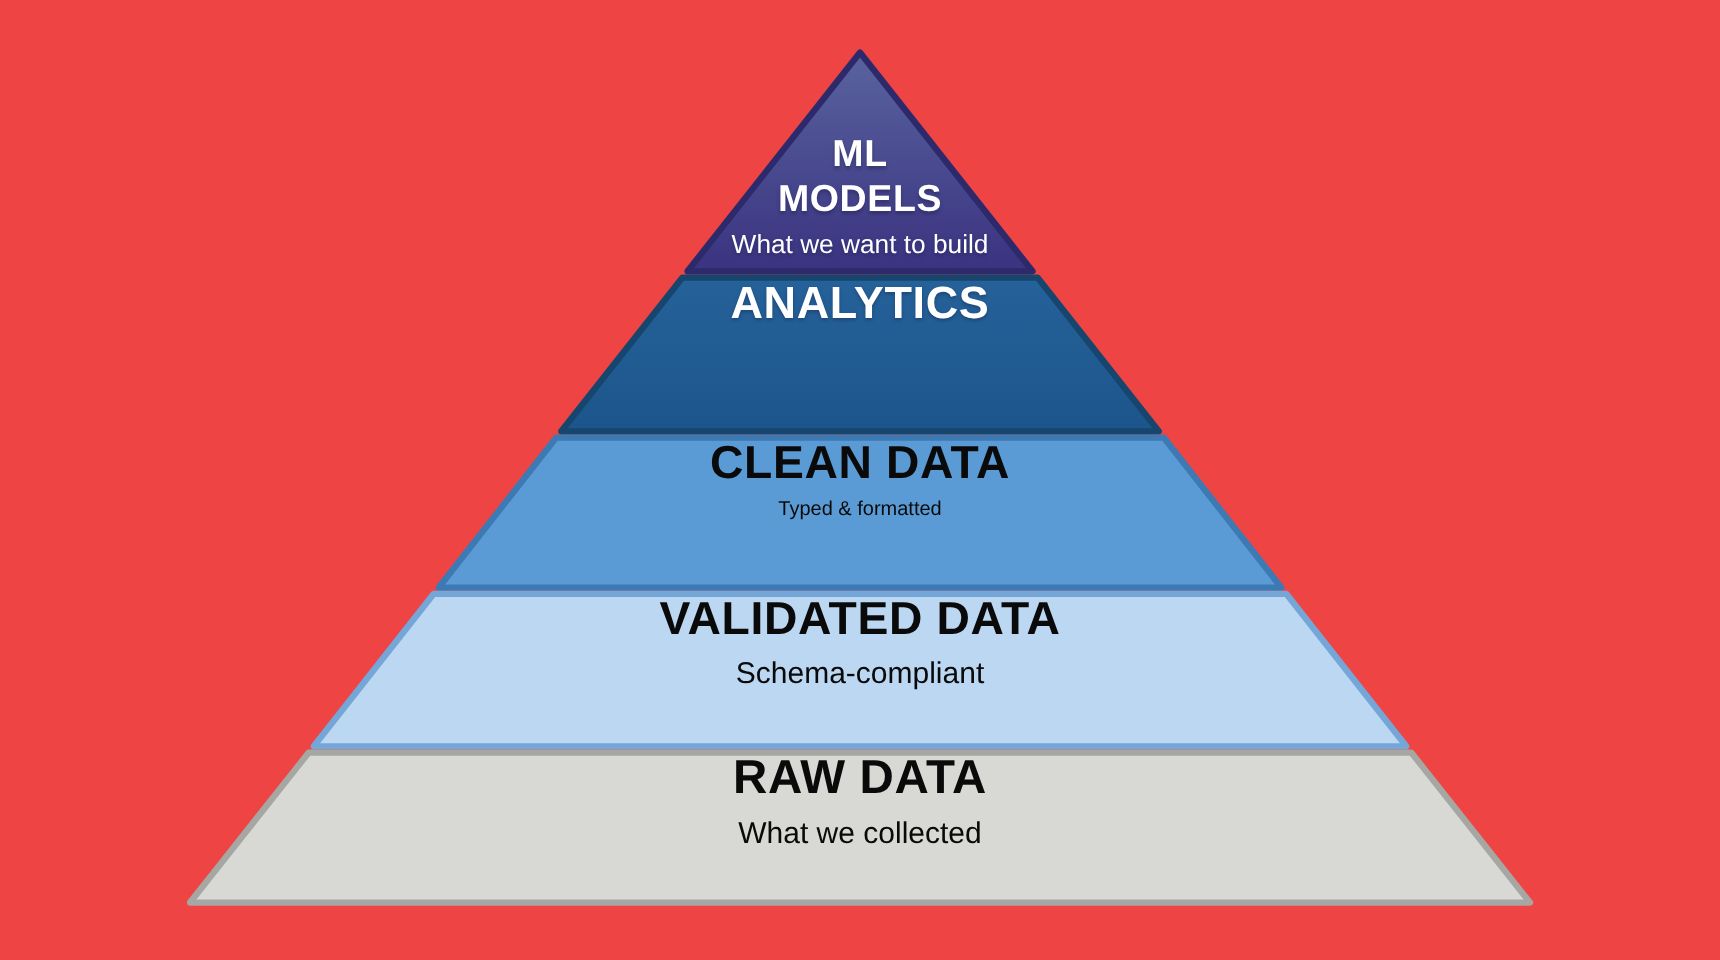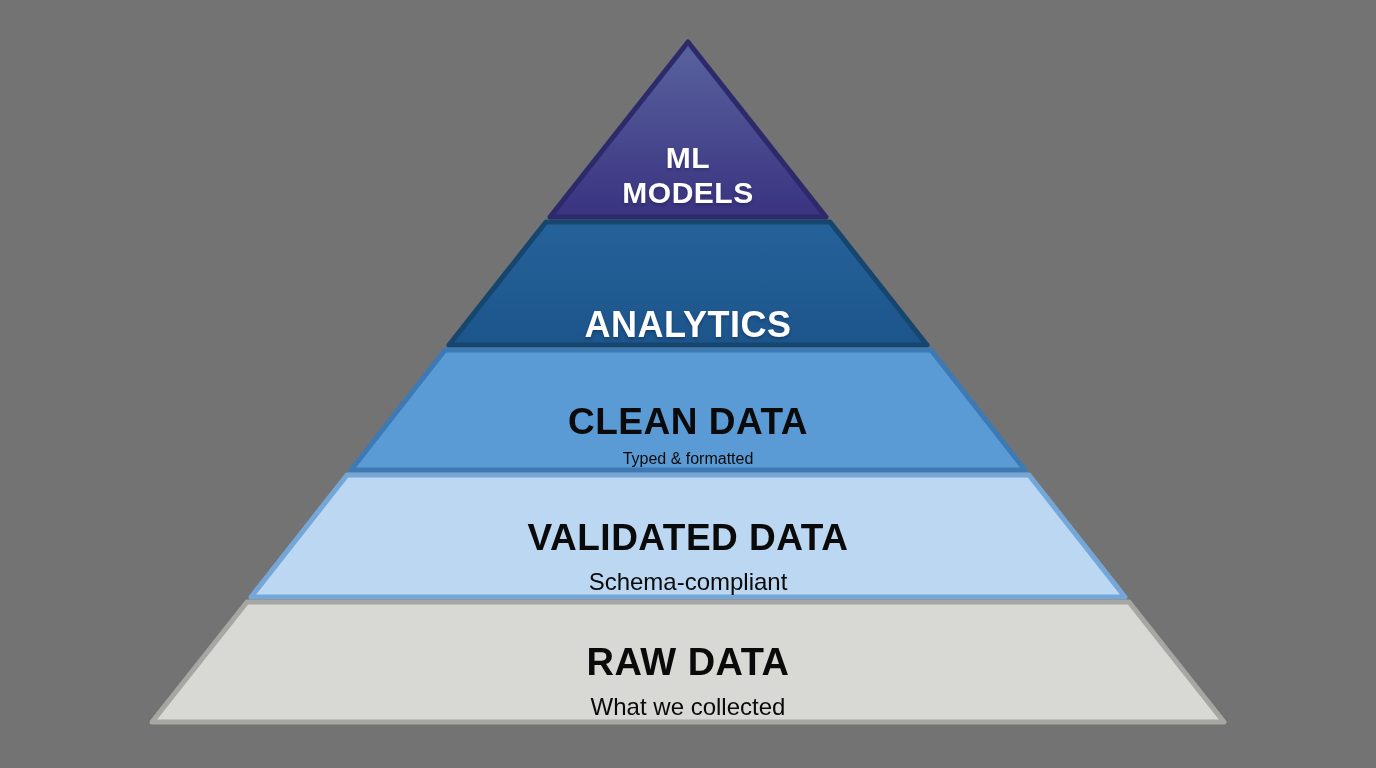--- a/index.html
+++ b/index.html
@@ -5,21 +5,21 @@
   html, body {
     margin: 0;
     padding: 0;
     background: #ffffff;
     font-family: "Liberation Sans", sans-serif;
   }
   .page {
     position: relative;
     width: 1376px;
     height: 768px;
-    background: #737373;
+    background: #ef4444;
     overflow: hidden;
   }
   .pyramid-svg {
     position: absolute;
     left: 0;
     top: 0;
     width: 1376px;
     height: 768px;
     display: block;
   }
@@ -31,21 +31,21 @@
   .shape-l2 { stroke: #16466e; }
   .shape-l3 { stroke: #3d7ab4; }
   .shape-l4 { stroke: #74a7d8; }
   .shape-l5 { stroke: #a6a6a3; }
 
   .layer-label {
     position: absolute;
     display: flex;
     flex-direction: column;
     align-items: center;
-    justify-content: flex-end;
+    justify-content: flex-start;
     text-align: center;
     pointer-events: none;
   }
   .layer-label.light { color: #ffffff; }
   .layer-label.light .layer-title,
   .layer-label.light .layer-subtitle { text-shadow: 0 2px 3px rgba(20,20,60,0.35); }
   .layer-label.dark { color: #0a0a0a; }
 
   .layer-title {
     font-weight: bold;
@@ -61,21 +61,21 @@
   .label-l1 .layer-title { font-size: 30px; line-height: 1.17; }
   .label-l1 .layer-subtitle { font-size: 21px; line-height: 1.35; margin-top: 5px; }
 
   
   .label-l2 { left: 468px; top: 222px; width: 440px; height: 123px; }
   .label-l2 .layer-title { font-size: 36px; line-height: 1.1; }
   .label-l2 .layer-subtitle { font-size: 23px; line-height: 1.3; margin-top: 8px; }
 
   
   .label-l3 { left: 408px; top: 350px; width: 560px; height: 120px; }
-  .label-l3 .layer-title { font-size: 37px; line-height: 1.1; margin-top: 12px; }
+  .label-l3 .layer-title { font-size: 37px; line-height: 1.1; }
   .label-l3 .layer-subtitle { font-size: 16px; line-height: 1.3; margin-top: 7px; }
 
   
   .label-l4 { left: 368px; top: 475px; width: 640px; height: 122px; }
   .label-l4 .layer-title { font-size: 37px; line-height: 1.1; }
   .label-l4 .layer-subtitle { font-size: 24px; line-height: 1.3; margin-top: 7px; }
 
   
   .label-l5 { left: 338px; top: 602px; width: 700px; height: 120px; }
   .label-l5 .layer-title { font-size: 38px; line-height: 1.1; }
@@ -105,20 +105,21 @@
     <polygon class="layer-shape shape-l3" points="445,350 931,350 1025,470 351,470" fill="#5b9bd5"></polygon>
 
     <polygon class="layer-shape shape-l4" points="347,475 1029,475 1125,597 251,597" fill="#bcd7f1"></polygon>
 
     <polygon class="layer-shape shape-l5" points="247,602 1129,602 1224,722 152,722" fill="#d8d8d5"></polygon>
   </svg>
 
   <div class="layer-label label-l1 light">
     <div class="layer-title">ML
 MODELS</div>
+    <div class="layer-subtitle">What we want to build</div>
   </div>
 
   <div class="layer-label label-l2 light">
     <div class="layer-title">ANALYTICS</div>
   </div>
 
   <div class="layer-label label-l3 dark">
     <div class="layer-title">CLEAN DATA</div>
     <div class="layer-subtitle">Typed &amp; formatted</div>
   </div>

